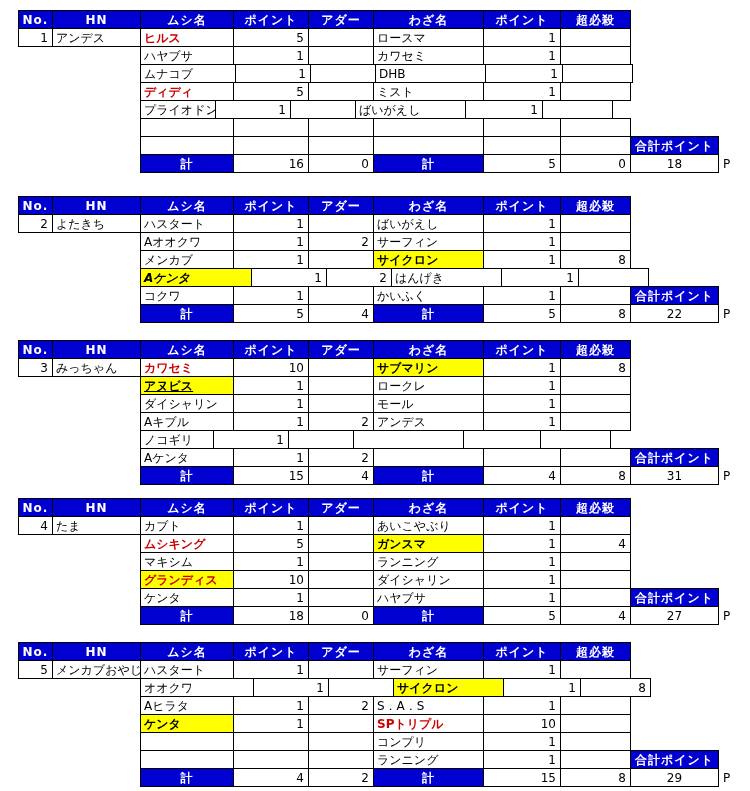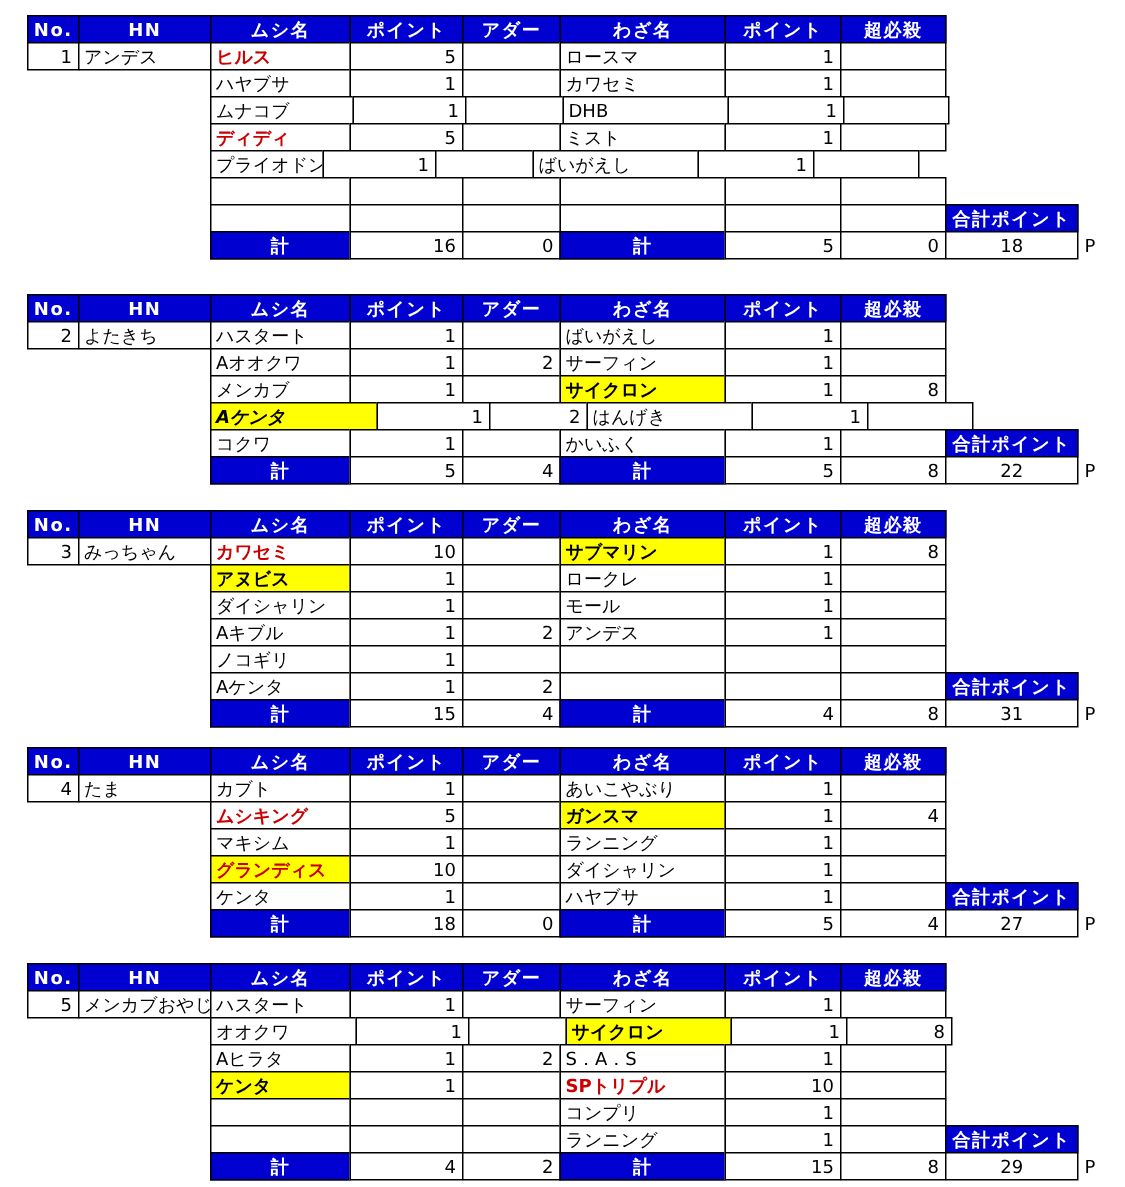--- a/index.html
+++ b/index.html
@@ -228,21 +228,21 @@
         <div class="c num" style="width: 76px; margin-left: -1px;">10</div>
         <div class="c num" style="width: 66px; margin-left: -1px;"></div>
         <div class="c txt yl" style="width: 111px; margin-left: -1px;">サブマリン</div>
         <div class="c num" style="width: 78px; margin-left: -1px;">1</div>
         <div class="c num" style="width: 71px; margin-left: -1px;">8</div>
         <div class="c g" style="width: 89px; margin-left: -1px;"></div>
       </div>
       <div class="row">
         <div class="c g" style="width: 35px;"></div>
         <div class="c g" style="width: 89px; margin-left: -1px;"></div>
-        <div class="c txt yl" style="width: 94px; margin-left: -1px;">アヌビス</div>
+        <div class="c txt yl" style="width: 94px; margin-left: -1px; text-decoration: underline;">アヌビス</div>
         <div class="c num" style="width: 76px; margin-left: -1px;">1</div>
         <div class="c num" style="width: 66px; margin-left: -1px;"></div>
         <div class="c txt " style="width: 111px; margin-left: -1px;">ロークレ</div>
         <div class="c num" style="width: 78px; margin-left: -1px;">1</div>
         <div class="c num" style="width: 71px; margin-left: -1px;"></div>
         <div class="c g" style="width: 89px; margin-left: -1px;"></div>
       </div>
       <div class="row">
         <div class="c g" style="width: 35px;"></div>
         <div class="c g" style="width: 89px; margin-left: -1px;"></div>
@@ -261,21 +261,21 @@
         <div class="c num" style="width: 76px; margin-left: -1px;">1</div>
         <div class="c num" style="width: 66px; margin-left: -1px;">2</div>
         <div class="c txt " style="width: 111px; margin-left: -1px;">アンデス</div>
         <div class="c num" style="width: 78px; margin-left: -1px;">1</div>
         <div class="c num" style="width: 71px; margin-left: -1px;"></div>
         <div class="c g" style="width: 89px; margin-left: -1px;"></div>
       </div>
       <div class="row">
         <div class="c g" style="width: 35px;"></div>
         <div class="c g" style="width: 89px; margin-left: -1px;"></div>
-        <div class="c txt " style="width: 94px; margin-left: -1px;">ノコギリ</div>
+        <div class="c txt " style="width: 74px; margin-left: -1px;">ノコギリ</div>
         <div class="c num" style="width: 76px; margin-left: -1px;">1</div>
         <div class="c num" style="width: 66px; margin-left: -1px;"></div>
         <div class="c txt " style="width: 111px; margin-left: -1px;"></div>
         <div class="c num" style="width: 78px; margin-left: -1px;"></div>
         <div class="c num" style="width: 71px; margin-left: -1px;"></div>
         <div class="c g" style="width: 89px; margin-left: -1px;"></div>
       </div>
       <div class="row">
         <div class="c g" style="width: 35px;"></div>
         <div class="c g" style="width: 89px; margin-left: -1px;"></div>
@@ -399,21 +399,21 @@
         <div class="c num" style="width: 76px; margin-left: -1px;">1</div>
         <div class="c num" style="width: 66px; margin-left: -1px;"></div>
         <div class="c txt " style="width: 111px; margin-left: -1px;">サーフィン</div>
         <div class="c num" style="width: 78px; margin-left: -1px;">1</div>
         <div class="c num" style="width: 71px; margin-left: -1px;"></div>
         <div class="c g" style="width: 89px; margin-left: -1px;"></div>
       </div>
       <div class="row">
         <div class="c g" style="width: 35px;"></div>
         <div class="c g" style="width: 89px; margin-left: -1px;"></div>
-        <div class="c txt " style="width: 98px; margin-left: -1px;">オオクワ</div>
+        <div class="c txt " style="width: 114px; margin-left: -1px;">オオクワ</div>
         <div class="c num" style="width: 76px; margin-left: -1px;">1</div>
         <div class="c num" style="width: 66px; margin-left: -1px;"></div>
         <div class="c txt yl" style="width: 111px; margin-left: -1px;">サイクロン</div>
         <div class="c num" style="width: 78px; margin-left: -1px;">1</div>
         <div class="c num" style="width: 71px; margin-left: -1px;">8</div>
         <div class="c g" style="width: 89px; margin-left: -1px;"></div>
       </div>
       <div class="row">
         <div class="c g" style="width: 35px;"></div>
         <div class="c g" style="width: 89px; margin-left: -1px;"></div>

